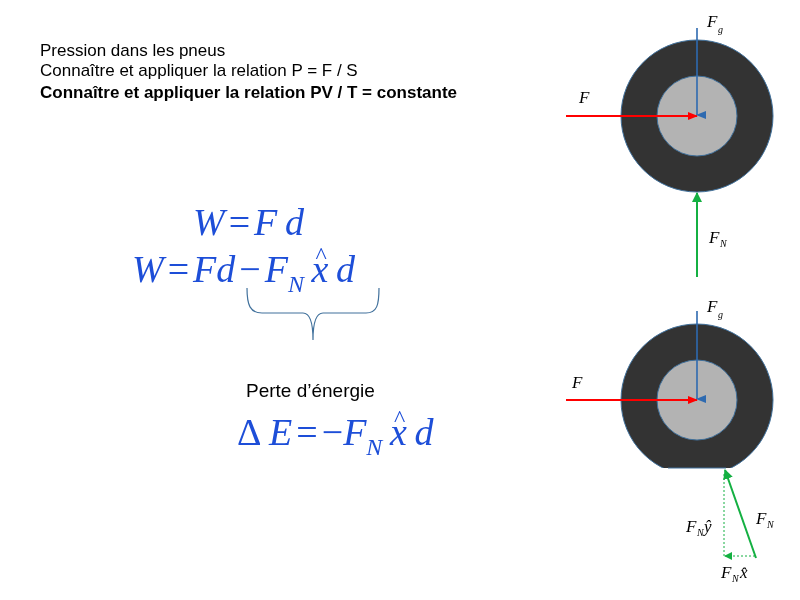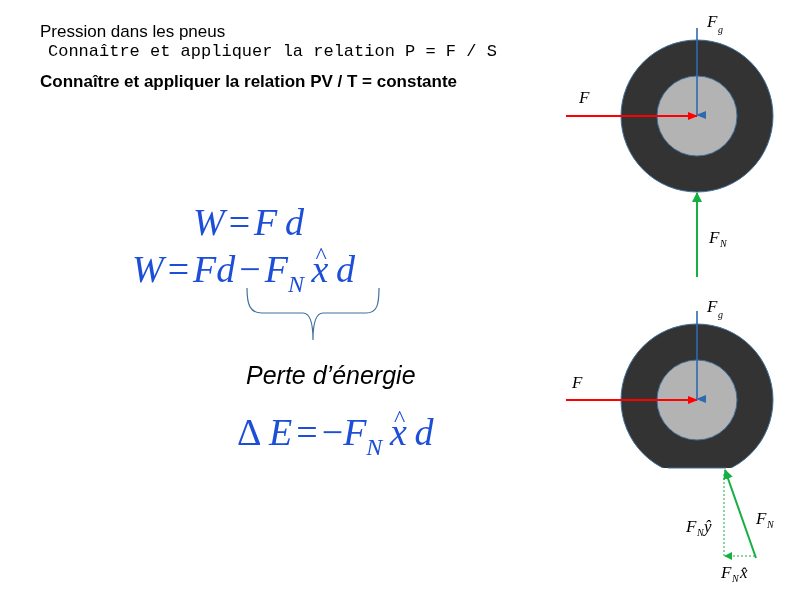--- a/index.html
+++ b/index.html
@@ -1,45 +1,45 @@
 <!DOCTYPE html>
 <html><head>
   <meta charset="utf-8">
   <style>
     html, body { margin: 0; padding: 0; }
     body { width: 800px; height: 600px; background: #ffffff; position: relative; overflow: hidden; }
-    .txt { position: absolute; font-family: "Liberation Sans", sans-serif; color: #000; white-space: nowrap; }
+    .txt { position: absolute; font-family: "Liberation Sans", sans-serif; color: #000; white-space: nowrap; margin-top: 19px; }
     .line { font-size: 17px; line-height: 19px; }
     .bold { font-weight: bold; }
     .math { position: absolute; font-family: "Liberation Serif", serif; font-style: italic; color: #1d4ed8; white-space: nowrap; }
     .eq { font-size: 38px; line-height: 40px; }
     .eq .up { font-style: normal; }
     .eq sub { font-size: 24px; vertical-align: -10px; }
     .hat { position: relative; display: inline-block; }
     .hat::before { content: "^"; position: absolute; left: 4px; top: -14px; font-style: normal; font-size: 24px; }
     svg.diag { position: absolute; left: 0; top: 0; }
     .lbl { font-family: "Liberation Serif", serif; font-style: italic; font-size: 17px; fill: #000; }
     .lbl-sub { font-family: "Liberation Serif", serif; font-style: italic; font-size: 10px; fill: #000; }
   </style>
 </head>
 <body>
 
 <div class="txt line" style="left:40px; top:22px;">Pression dans les pneus</div>
-<div class="txt line" style="left:48px; top:42px;font-family:Liberation Mono, monospace;">Connaître et appliquer la relation P = F / S</div>
-<div class="txt line bold" style="left:40px; top:72px;text-align:right;">Connaître et appliquer la relation PV / T = constante</div>
+<div class="txt line" style="left:40px; top:42px;">Connaître et appliquer la relation P = F / S</div>
+<div class="txt line bold" style="left:40px; top:64px;text-align:right;">Connaître et appliquer la relation PV / T = constante</div>
 
 <div class="math eq" style="left:193px; top:202px;">
   <span>W</span><span class="up" style="padding:0 4px;">=</span><span>F</span> <span>d</span>
 </div>
 
 <div class="math eq" style="left:132px; top:249px;">
   <span>W</span><span class="up" style="padding:0 4px;">=</span><span>Fd</span><span class="up" style="padding:0 4px;">−</span><span>F</span><sub>N</sub> <span class="hat">x</span> <span>d</span>
 </div>
 
-<div class="txt" style="left:246px; top:361px; font-size:25px;font-style:italic;">Perte d’énergie</div>
+<div class="txt" style="left:246px; top:361px; font-size:19px;">Perte d’énergie</div>
 
 <div class="math eq" style="left:237px; top:412px;">
   <span class="up">Δ</span> <span>E</span><span class="up" style="padding:0 4px;">=</span><span class="up">−</span><span>F</span><sub>N</sub> <span class="hat">x</span> <span>d</span>
 </div>
 
 <svg class="diag" width="800" height="600" viewBox="0 0 800 600">
   <defs>
     <marker id="arrRed" markerWidth="10" markerHeight="8" refX="9" refY="4" orient="auto" markerUnits="userSpaceOnUse">
       <path d="M0,0 L10,4 L0,8 z" fill="#ff0000"></path>
     </marker>

